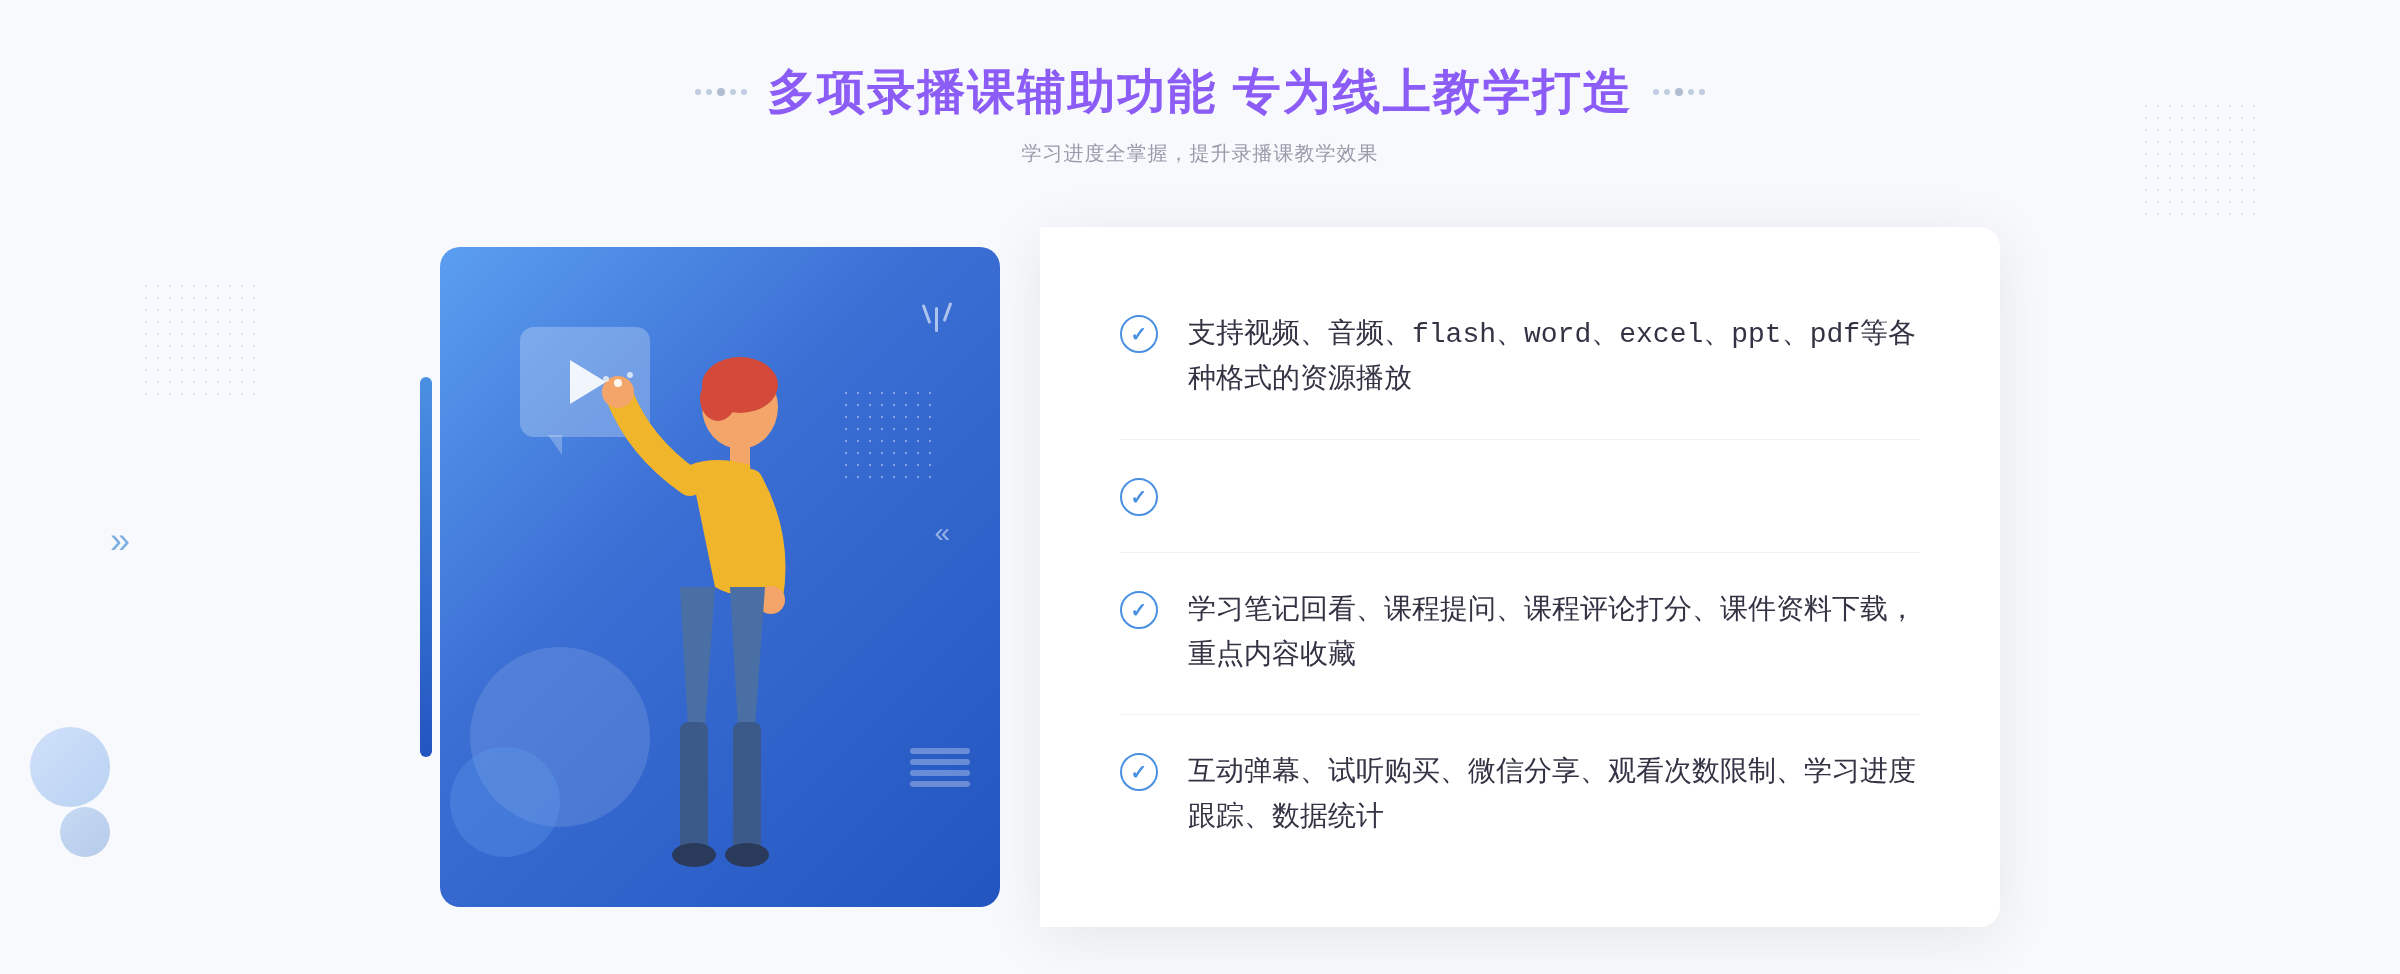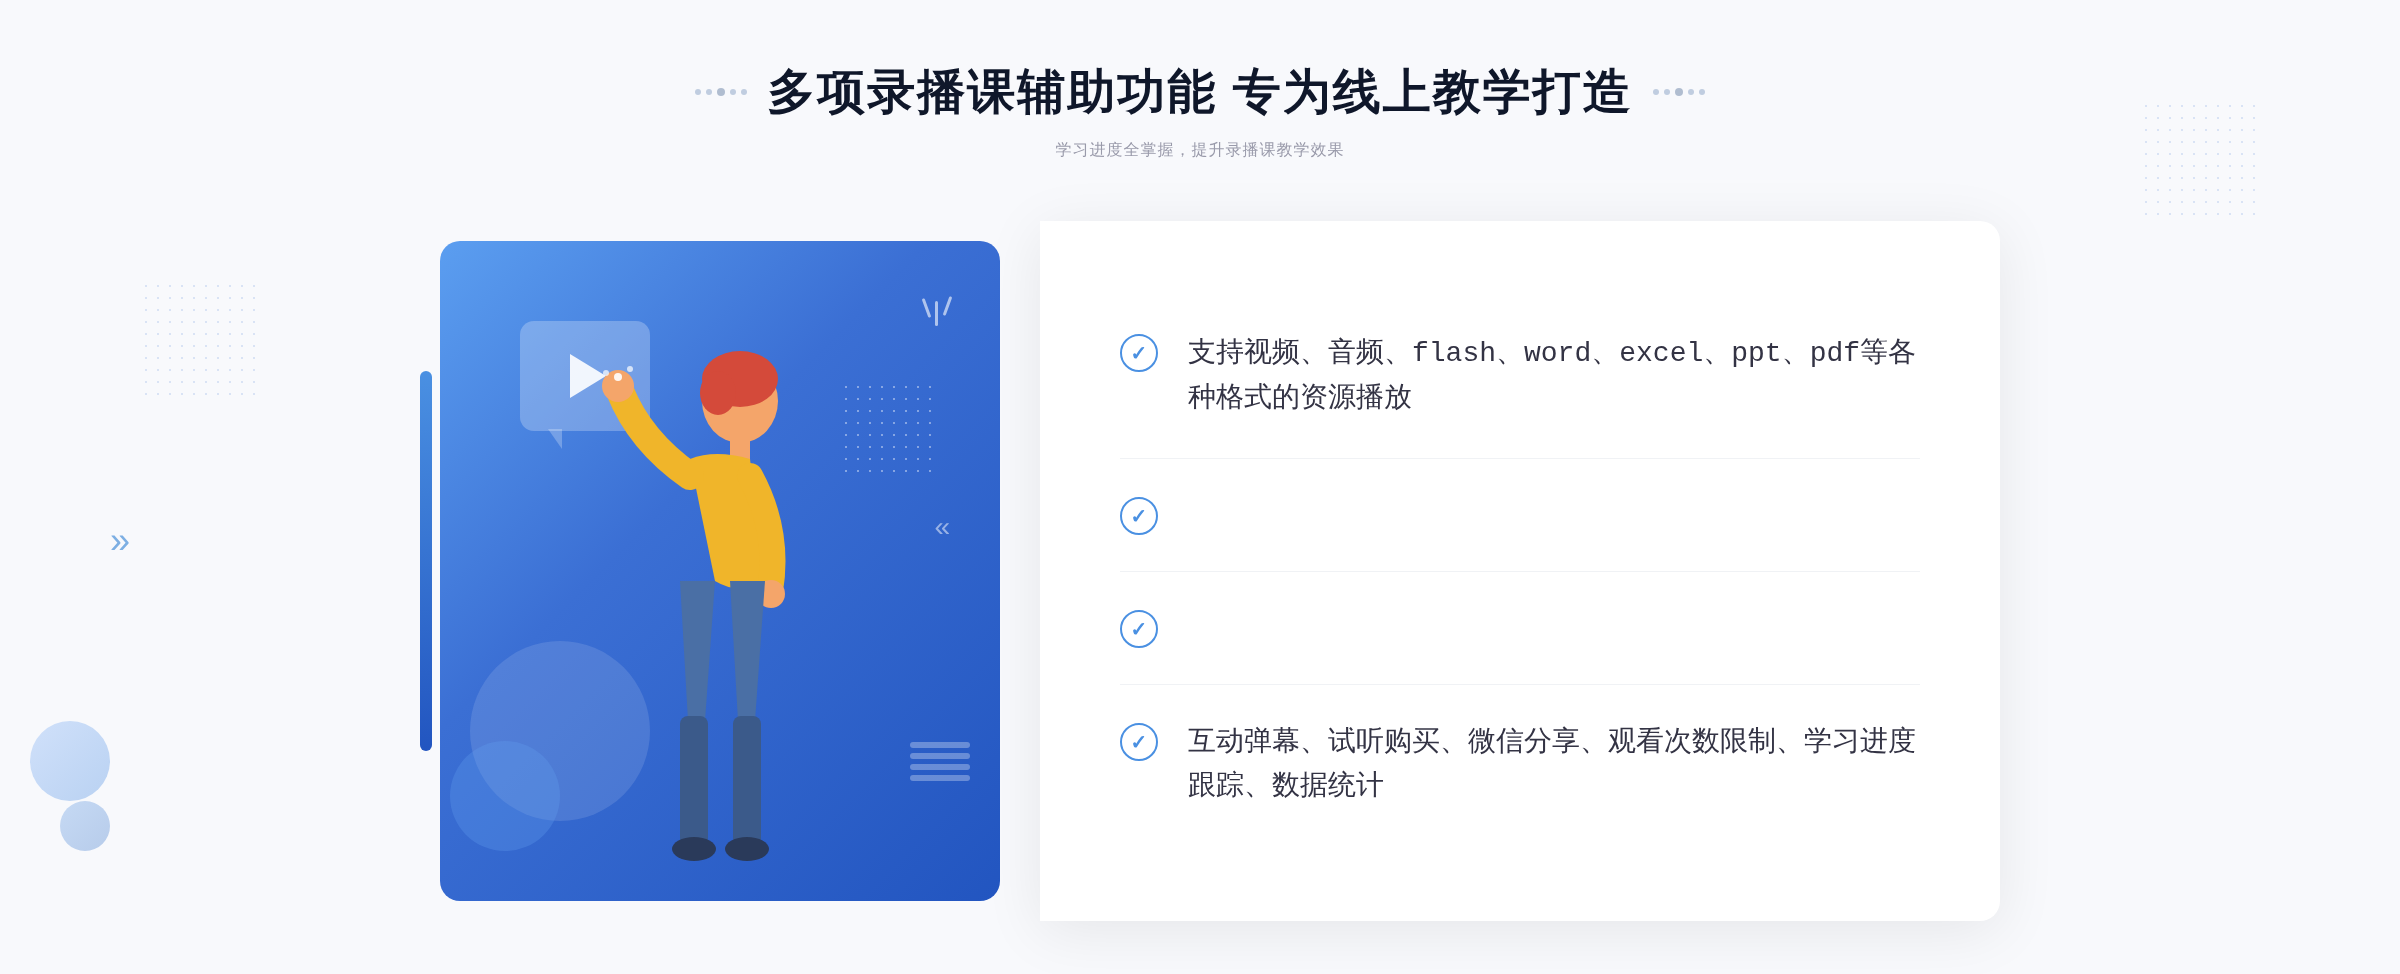--- a/index.html
+++ b/index.html
@@ -87,26 +87,26 @@
     .header-dot-lg {
       width: 8px;
       height: 8px;
       background: #b0bdd0;
       border-radius: 50%;
     }
 
     .page-title {
       font-size: 48px;
       font-weight: 600;
-      color: #0f172a;
+      color: #8b5cf6;
       letter-spacing: 2px;
     }
 
     .page-subtitle {
-      font-size: 16px;
+      font-size: 20px;
       color: #999aaa;
       letter-spacing: 1px;
       margin-top: 6px;
     }
 
     .main-content {
       display: flex;
       width: 1600px;
       gap: 0;
       align-items: stretch;
@@ -459,20 +459,21 @@
       <div class="feature-item">
         <div class="check-circle">
           <span class="check-mark">✓</span>
         </div>
       </div>
 
       <div class="feature-item">
         <div class="check-circle">
           <span class="check-mark">✓</span>
         </div>
+        <span class="feature-text">学习笔记回看、课程提问、课程评论打分、课件资料下载，重点内容收藏</span>
       </div>
 
       <div class="feature-item">
         <div class="check-circle">
           <span class="check-mark">✓</span>
         </div>
         <span class="feature-text">互动弹幕、试听购买、微信分享、观看次数限制、学习进度跟踪、数据统计</span>
       </div>
 
     </div>

